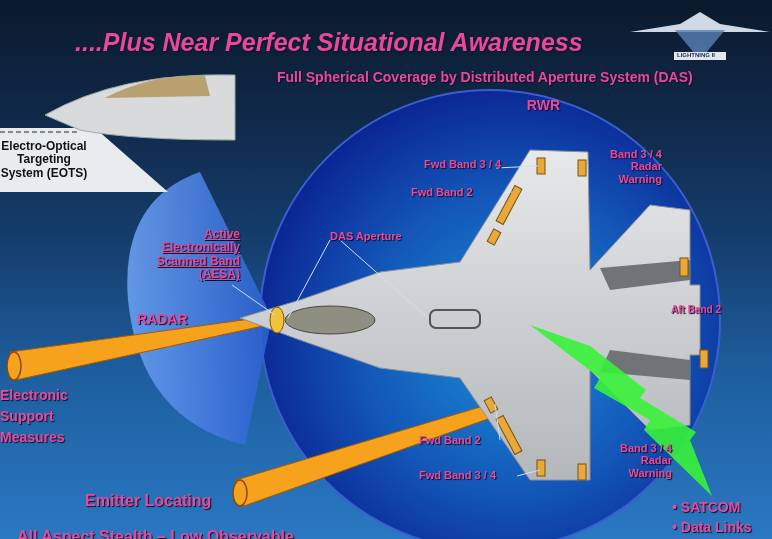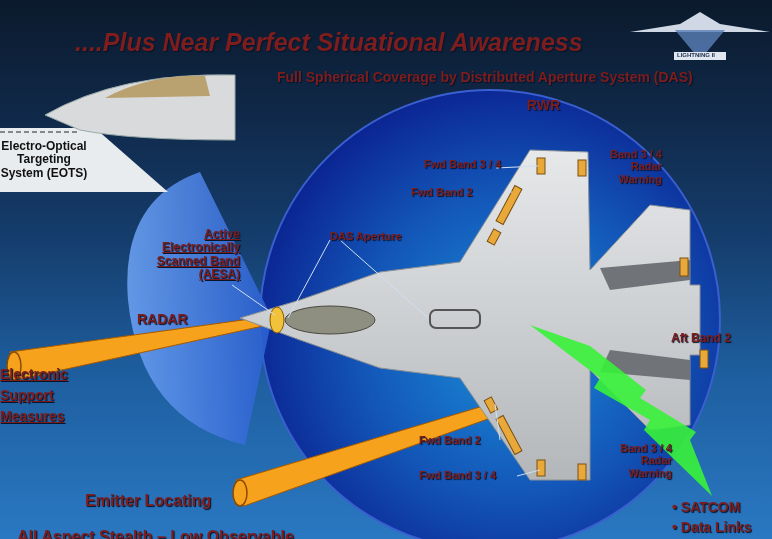--- a/index.html
+++ b/index.html
@@ -1,19 +1,19 @@
 <!DOCTYPE html>
 <html><head>
 <meta charset="utf-8">
 <style>
   html,body{margin:0;padding:0;}
   body{width:772px;height:539px;overflow:hidden;position:relative;
     font-family:"Liberation Sans",sans-serif;
     background:linear-gradient(180deg,#0b1a2c 0%,#10294a 22%,#153e6e 45%,#1e5fa0 70%,#2a78c2 100%);}
-  .lbl{position:absolute;color:#7f1d1d;font-weight:bold;text-shadow:1px 1px 1px #05142a;white-space:nowrap;line-height:1.12;}
+  .lbl{position:absolute;color:#ec4899;font-weight:bold;text-shadow:1px 1px 1px #05142a;white-space:nowrap;line-height:1.12;}
   .c{text-align:right;}
   svg{position:absolute;left:0;top:0;}
 </style>
 </head>
 <body>
 
 <svg width="772" height="539" viewBox="0 0 772 539">
   <defs>
     <radialGradient id="sph" cx="0.55" cy="0.55" r="0.6">
       <stop offset="0" stop-color="#1a8fd8"></stop>
@@ -109,31 +109,31 @@
   <div>RWR</div>
 </div>
 
 <div class="lbl" style="left:424px;top:158px;font-size:11px;">Fwd Band 3 / 4</div>
 <div class="lbl" style="left:411px;top:186px;font-size:11px;">Fwd Band 2</div>
 <div class="lbl c" style="left:592px;top:148px;font-size:11px;width:70px;">
   <div>Band 3 / 4</div>
     <div>Radar</div>
     <div>Warning</div>
 </div>
-<div class="lbl" style="left:671px;top:304px;font-size:12px;margin-top:28px;">Aft Band 2</div>
+<div class="lbl" style="left:671px;top:304px;font-size:10px;">Aft Band 2</div>
 
 <div class="lbl" style="left:419px;top:434px;font-size:11px;">Fwd Band 2</div>
 <div class="lbl" style="left:419px;top:469px;font-size:11px;">Fwd Band 3 / 4</div>
 <div class="lbl c" style="left:602px;top:442px;font-size:11px;width:70px;">
   <div>Band 3 / 4</div>
     <div>Radar</div>
     <div>Warning</div>
 </div>
 
-<div class="lbl" style="left:0px;top:364px;font-size:14px;line-height:1.5;text-decoration:underline;">
+<div class="lbl" style="left:0px;top:385px;font-size:14px;line-height:1.5;">
   <div>Electronic</div>
     <div>Support</div>
     <div>Measures</div>
 </div>
 <div class="lbl" style="left:85px;top:492px;font-size:16px;">Emitter Locating</div>
 <div class="lbl" style="left:17px;top:528px;font-size:16px;">All Aspect Stealth – Low Observable</div>
 
 <div class="lbl" style="left:672px;top:498px;font-size:14px;line-height:1.4;">
   <div>• <span>SATCOM</span></div>
   <div>• <span>Data Links</span></div>

